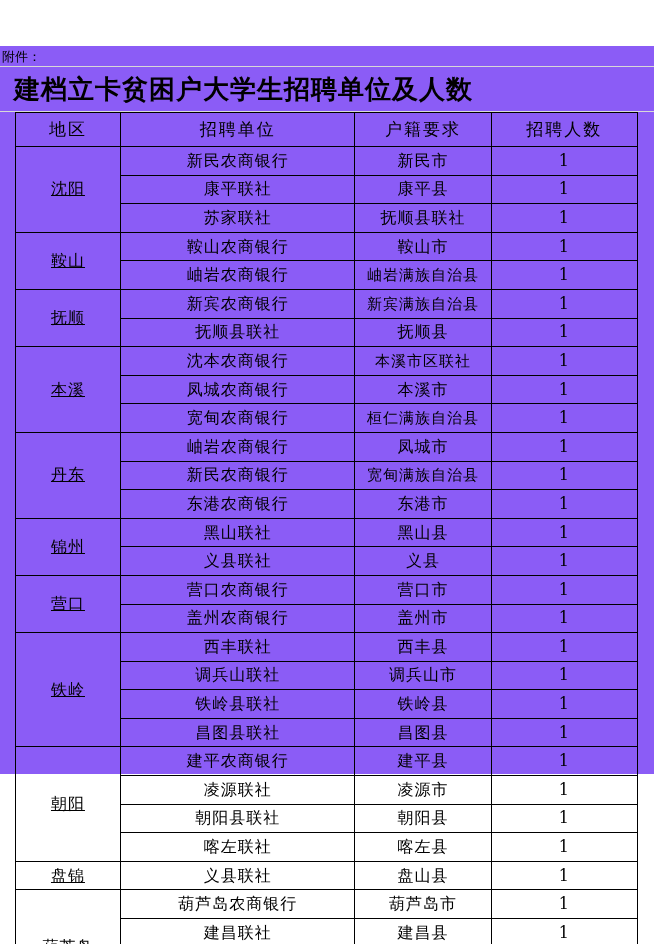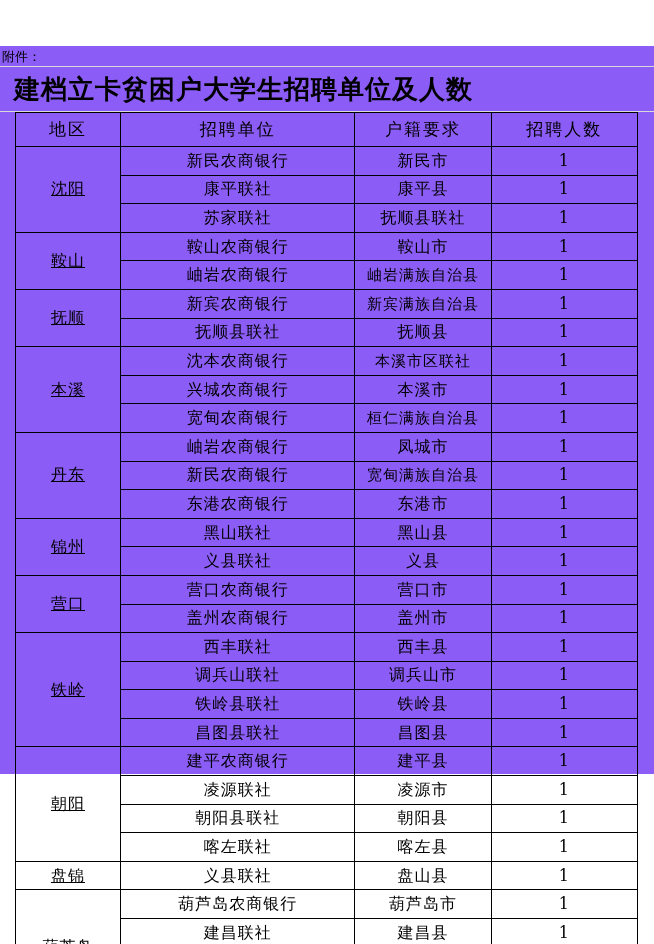--- a/index.html
+++ b/index.html
@@ -203,21 +203,21 @@
             <td class="house">抚顺县</td>
             <td class="count">1</td>
           </tr>
           <tr class="body group-start">
             <td class="region" rowspan="3">本溪</td>
             <td class="unit">沈本农商银行</td>
             <td class="house small">本溪市区联社</td>
             <td class="count">1</td>
           </tr>
           <tr class="body">
-            <td class="unit">兴城农商银行</td>
+            <td class="unit">凤城农商银行</td>
             <td class="house">本溪市</td>
             <td class="count">1</td>
           </tr>
           <tr class="body">
             <td class="unit">宽甸农商银行</td>
             <td class="house small">桓仁满族自治县</td>
             <td class="count">1</td>
           </tr>
           <tr class="body group-start">
             <td class="region" rowspan="3">丹东</td>

